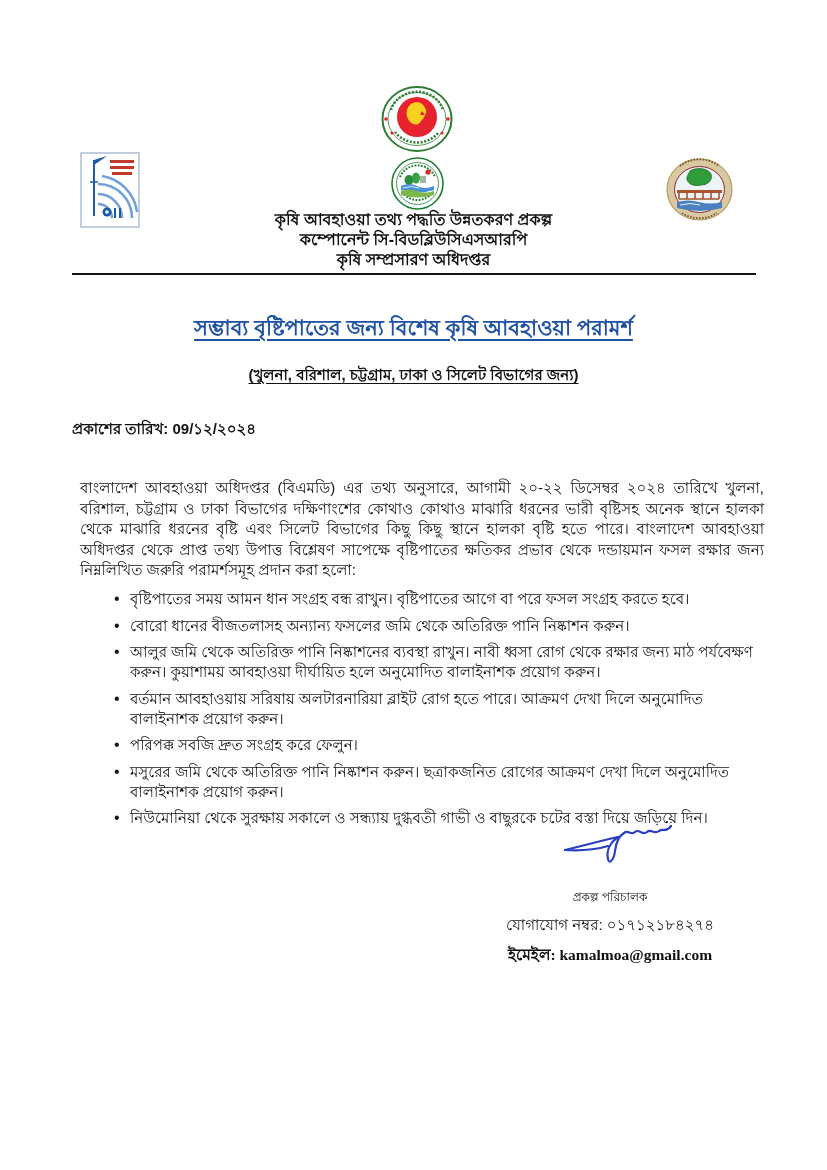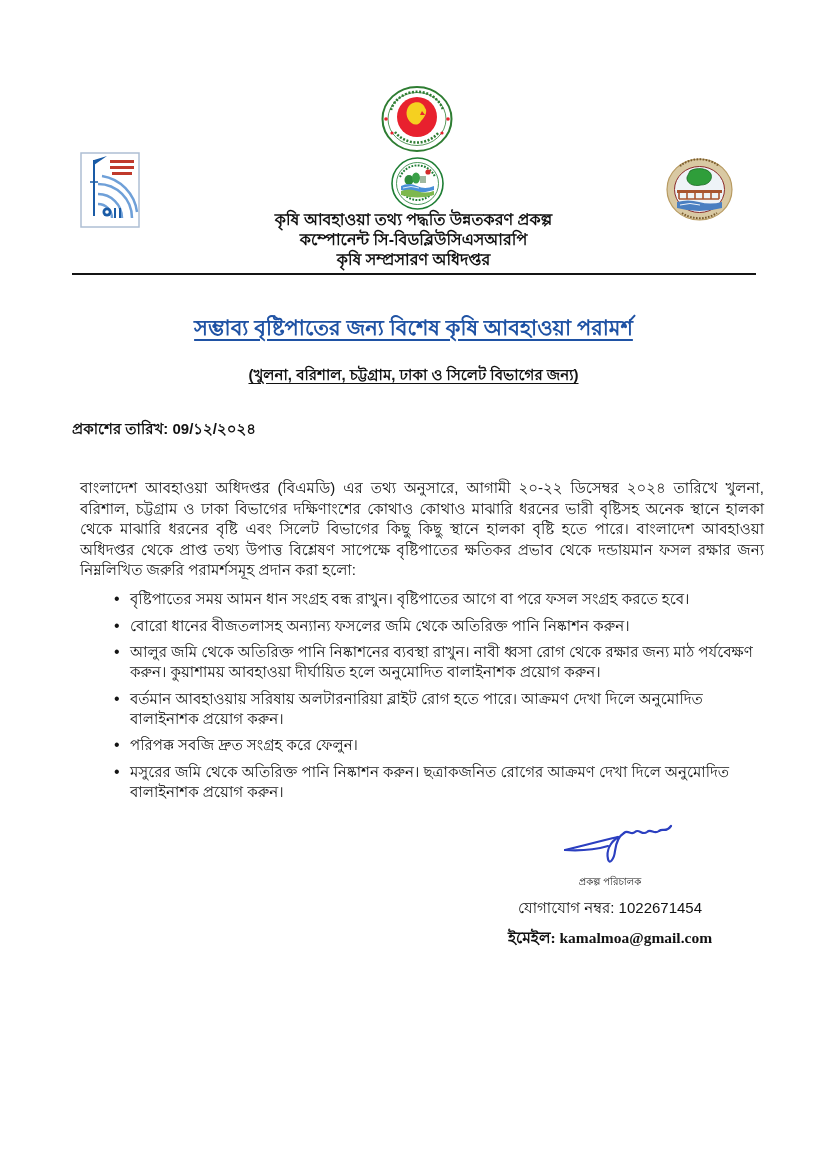--- a/index.html
+++ b/index.html
@@ -59,21 +59,21 @@
     content: "\2022"; position: absolute; left: -2px; top: 0;
     font-size: 16px; color: #141414;
   }
 
   .sign-block {
     position: absolute; left: 478px; top: 820px; width: 264px;
     text-align: center; color: #111;
   }
   .sign-svg { display: block; margin: 0 auto 2px 84px; }
   .sign-name   { font-size: 15px; margin-top: 2px; }
-  .sign-title  { font-size: 10px; margin-top: 6px; }
+  .sign-title  { font-size: 12px; margin-top: 20px; }
   .sign-phone  { font-size: 15px; margin-top: 5px; }
   .sign-email  { font-size: 15.5px; margin-top: 5px; font-family: "Liberation Serif", serif; font-weight: bold; }
 </style>
 </head>
 <body>
 
 <div class="page">
 
   <div class="emblem">
     <svg width="72" height="66" viewBox="0 0 72 66">
@@ -156,29 +156,30 @@
 
   <p class="intro">বাংলাদেশ আবহাওয়া অধিদপ্তর (বিএমডি) এর তথ্য অনুসারে, আগামী ২০-২২ ডিসেম্বর ২০২৪ তারিখে খুলনা, বরিশাল, চট্টগ্রাম ও ঢাকা বিভাগের দক্ষিণাংশের কোথাও কোথাও মাঝারি ধরনের ভারী বৃষ্টিসহ অনেক স্থানে হালকা থেকে মাঝারি ধরনের বৃষ্টি এবং সিলেট বিভাগের কিছু কিছু স্থানে হালকা বৃষ্টি হতে পারে। বাংলাদেশ আবহাওয়া অধিদপ্তর থেকে প্রাপ্ত তথ্য উপাত্ত বিশ্লেষণ সাপেক্ষে বৃষ্টিপাতের ক্ষতিকর প্রভাব থেকে দন্ডায়মান ফসল রক্ষার জন্য নিম্নলিখিত জরুরি পরামর্শসমূহ প্রদান করা হলো:</p>
 
   <ul class="advisories">
     <li>বৃষ্টিপাতের সময় আমন ধান সংগ্রহ বন্ধ রাখুন। বৃষ্টিপাতের আগে বা পরে ফসল সংগ্রহ করতে হবে।</li>
     <li>বোরো ধানের বীজতলাসহ অন্যান্য ফসলের জমি থেকে অতিরিক্ত পানি নিষ্কাশন করুন।</li>
     <li>আলুর জমি থেকে অতিরিক্ত পানি নিষ্কাশনের ব্যবস্থা রাখুন। নাবী ধ্বসা রোগ থেকে রক্ষার জন্য মাঠ পর্যবেক্ষণ করুন। কুয়াশাময় আবহাওয়া দীর্ঘায়িত হলে অনুমোদিত বালাইনাশক প্রয়োগ করুন।</li>
     <li>বর্তমান আবহাওয়ায় সরিষায় অলটারনারিয়া ব্লাইট রোগ হতে পারে। আক্রমণ দেখা দিলে অনুমোদিত বালাইনাশক প্রয়োগ করুন।</li>
     <li>পরিপক্ক সবজি দ্রুত সংগ্রহ করে ফেলুন।</li>
     <li>মসুরের জমি থেকে অতিরিক্ত পানি নিষ্কাশন করুন। ছত্রাকজনিত রোগের আক্রমণ দেখা দিলে অনুমোদিত বালাইনাশক প্রয়োগ করুন।</li>
+    <li>নিউমোনিয়া থেকে সুরক্ষায় সকালে ও সন্ধ্যায় দুগ্ধবতী গাভী ও বাছুরকে চটের বস্তা দিয়ে জড়িয়ে দিন।</li>
   </ul>
 
   <div class="sign-block">
     <svg class="sign-svg" width="112" height="48" viewBox="0 0 112 48">
       <g fill="none" stroke="#2b3fc0" stroke-width="2.2" stroke-linecap="round">
         <path d="M3,30 C20,26 38,21 56,17"></path>
         <path d="M3,30 C18,31 32,30 46,26"></path>
         <path d="M56,17 C49,22 44,30 46,39 C47,45 52,40 53,31 C54,23 57,16 62,13"></path>
         <path d="M62,13 C66,9 69,16 73,12 C77,8 80,16 85,12 C89,8 92,15 97,11 C101,8 104,13 109,6"></path>
       </g>
     </svg>
     <div class="sign-title">প্রকল্প পরিচালক</div>
-    <div class="sign-phone">যোগাযোগ নম্বর: 1022671454</div>
+    <div class="sign-phone">যোগাযোগ নম্বর: ০১৭১২১৮৪২৭৪</div>
     <div class="sign-email">ইমেইল: kamalmoa@gmail.com</div>
   </div>
 
 </div>
 
 </body></html>

